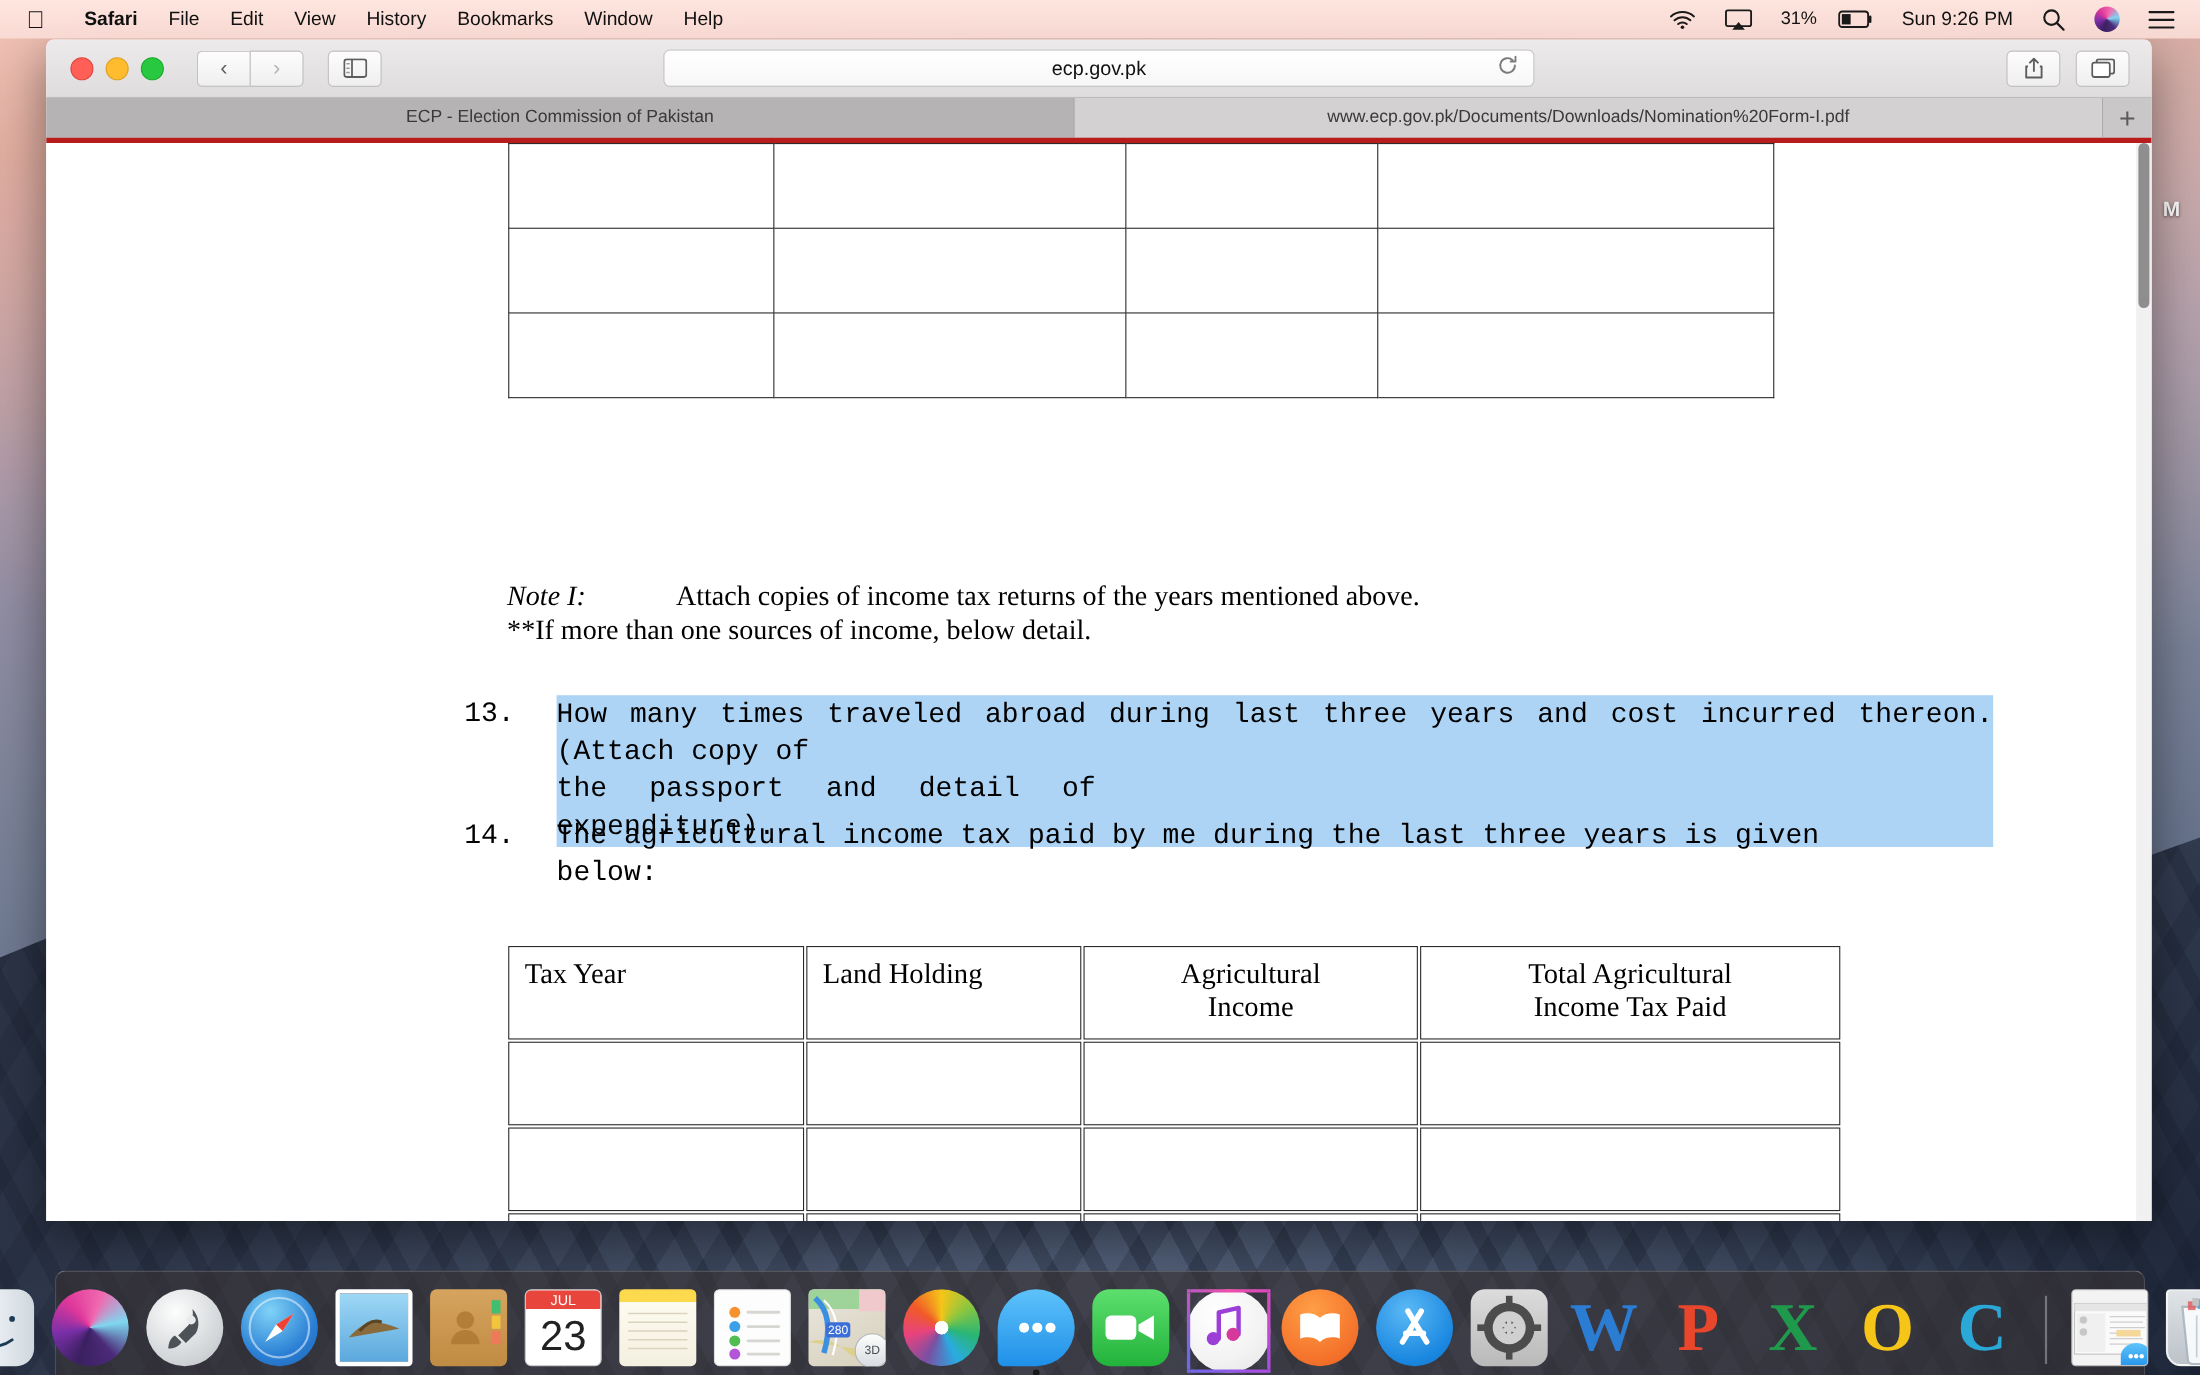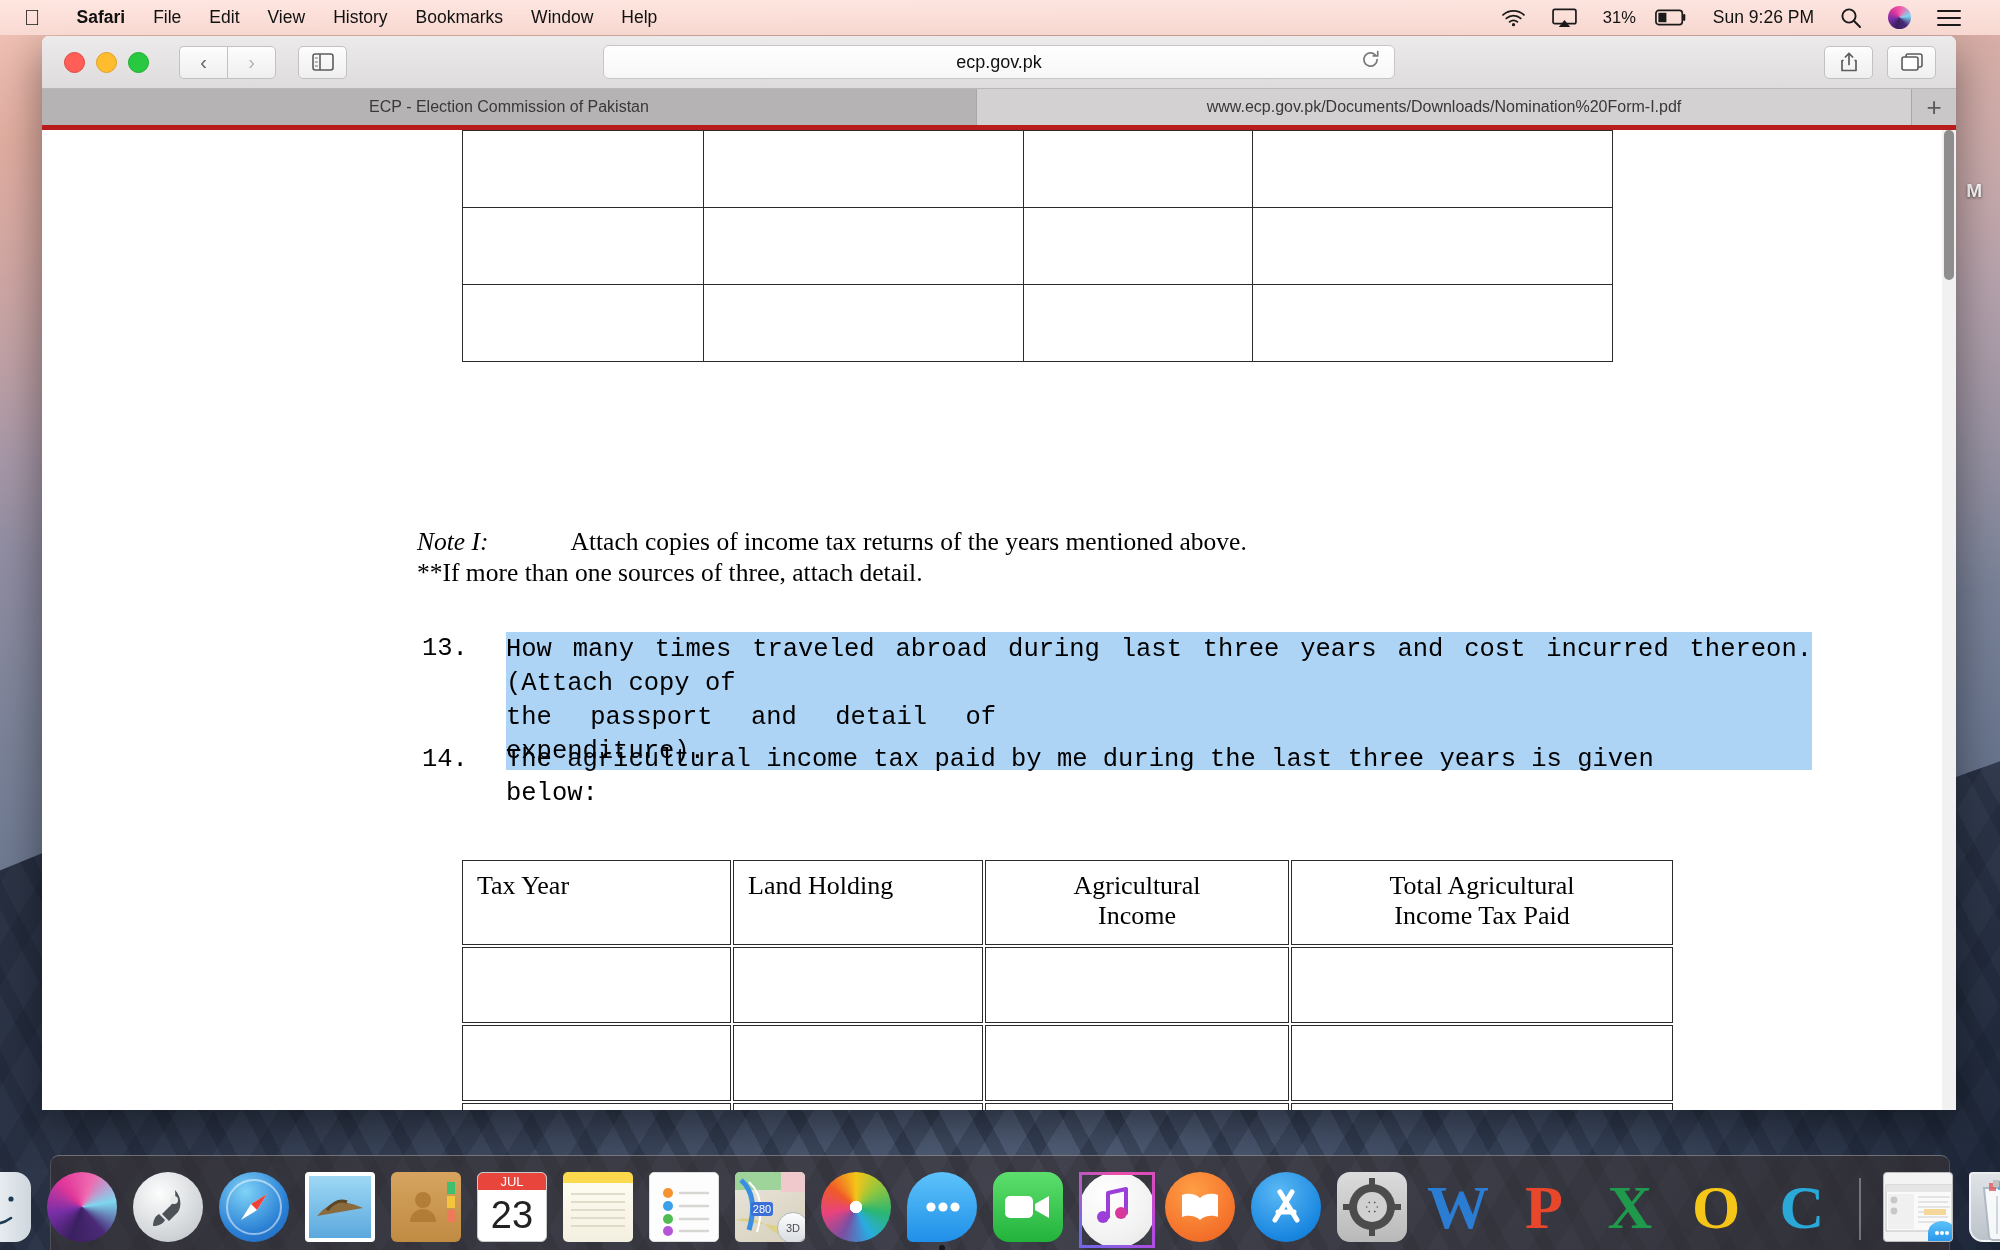--- a/index.html
+++ b/index.html
@@ -32,21 +32,21 @@
     position:absolute;top:0;left:0;right:0;height:35px;
     background:linear-gradient(180deg, rgba(255,232,226,.94), rgba(250,220,214,.90));
     backdrop-filter:blur(8px);
     display:flex;align-items:center;
     font-size:17.5px;color:#111;
     z-index:40;
   }
   #menubar .apple{margin:0 22px 0 24px;font-size:22px;line-height:1;}
   .mb-item{padding:0 14px;white-space:nowrap;line-height:35px;}
   .mb-item.bold{font-weight:bold;}
-  #menubar-right{margin-left:auto;display:flex;align-items:center;padding-right:26px;gap:0px;}
+  #menubar-right{margin-left:auto;display:flex;align-items:center;padding-right:10px;gap:0px;}
   #menubar-right > *{padding:0 13px;display:flex;align-items:center;}
   .batt-txt{font-size:16.5px;padding-right:6px !important;}
 
   
   #window{
     position:absolute;left:42px;top:36px;width:1914px;height:1074px;
     background:#fff;
     border-radius:7px 7px 0 0;
     box-shadow:0 14px 46px rgba(0,0,0,.45);
     overflow:hidden;
@@ -104,21 +104,21 @@
   #vscroll{position:absolute;right:0;top:0;width:14px;height:986px;background:#f2f1f1;}
   #vthumb{position:absolute;right:2px;top:0px;width:10px;height:150px;background:#8f8d8d;border-radius:5px;}
 
   
   table.doctbl{border-collapse:collapse;}
   table.doctbl td{border:1.6px solid #2b2b2b;}
   #tbl-top{position:absolute;left:420px;top:0px;}
   #tbl-top td{height:74px;}
   .c1{width:238px;} .c2{width:317px;} .c3{width:226px;} .c4{width:357px;}
 
-  .note{font-size:25.5px;line-height:1.22;}
+  .note{font-size:25.5px;line-height:1.22;margin-left:44px;}
   .note i{font-style:italic;}
   #note1{position:absolute;left:375px;top:396px;width:1200px;}
   #note1 .l2{display:block;}
   .indent-note{display:inline-block;width:82px;}
 
   .qrow{position:absolute;display:flex;font-size:25.5px;line-height:1.33;font-family:Liberation Mono, monospace;}
   .qnum{width:84px;flex:none;}
   .qtext{flex:1;}
   #q13{left:380px;top:502px;width:1390px;}
   #q13 .hl{
@@ -335,21 +335,21 @@
               <td class="c1"></td>
               <td class="c2"></td>
               <td class="c3"></td>
               <td class="c4"></td>
             </tr>
       </tbody>
         </table>
 
       <div class="note" id="note1">
         <i>Note I:</i><span class="indent-note"></span><span>Attach copies of income tax returns of the years mentioned above.</span>
-        <span class="l2">**If more than one sources of three, attach detail.</span>
+        <span class="l2">**If more than one sources of income, below detail.</span>
       </div>
 
       <div class="qrow" id="q13">
         <span class="qnum">13.</span>
         <span class="qtext">
             <span class="hl"><span>How many times traveled abroad during last three years and cost incurred thereon. (Attach copy of</span><span class="ln2">the passport and detail of expenditure).</span></span>
           </span>
       </div>
 
       <div class="qrow" id="q14">

